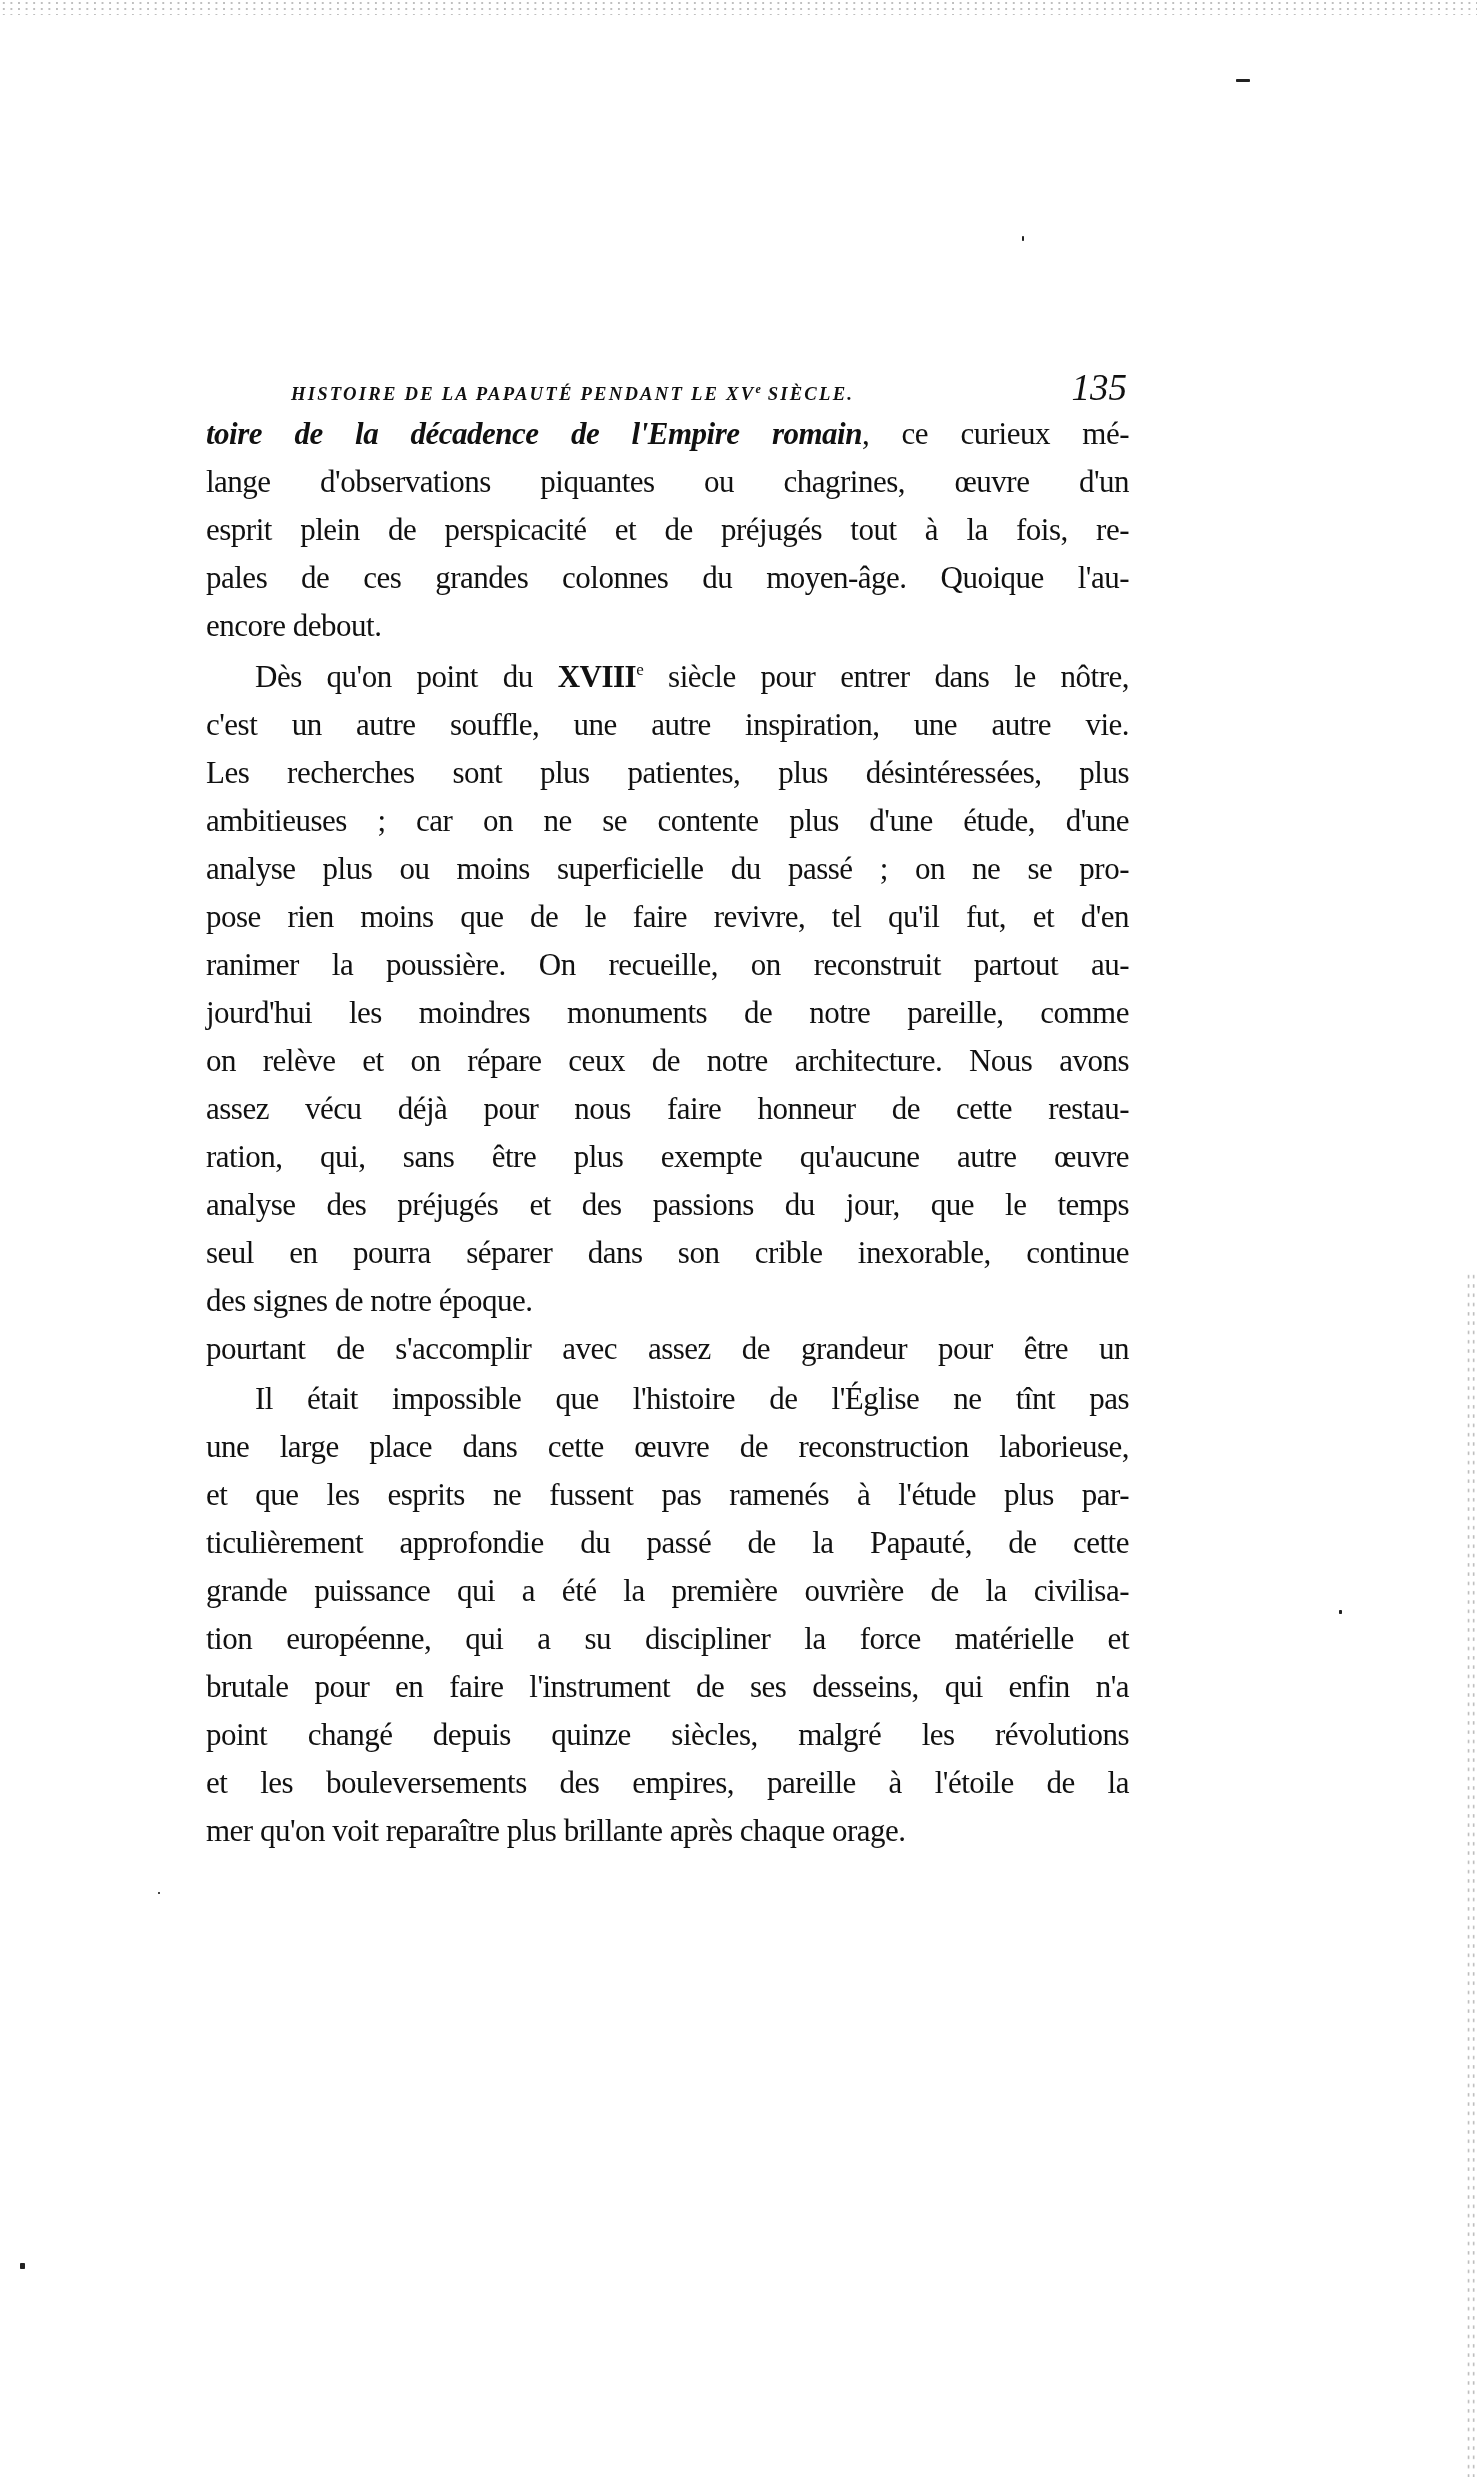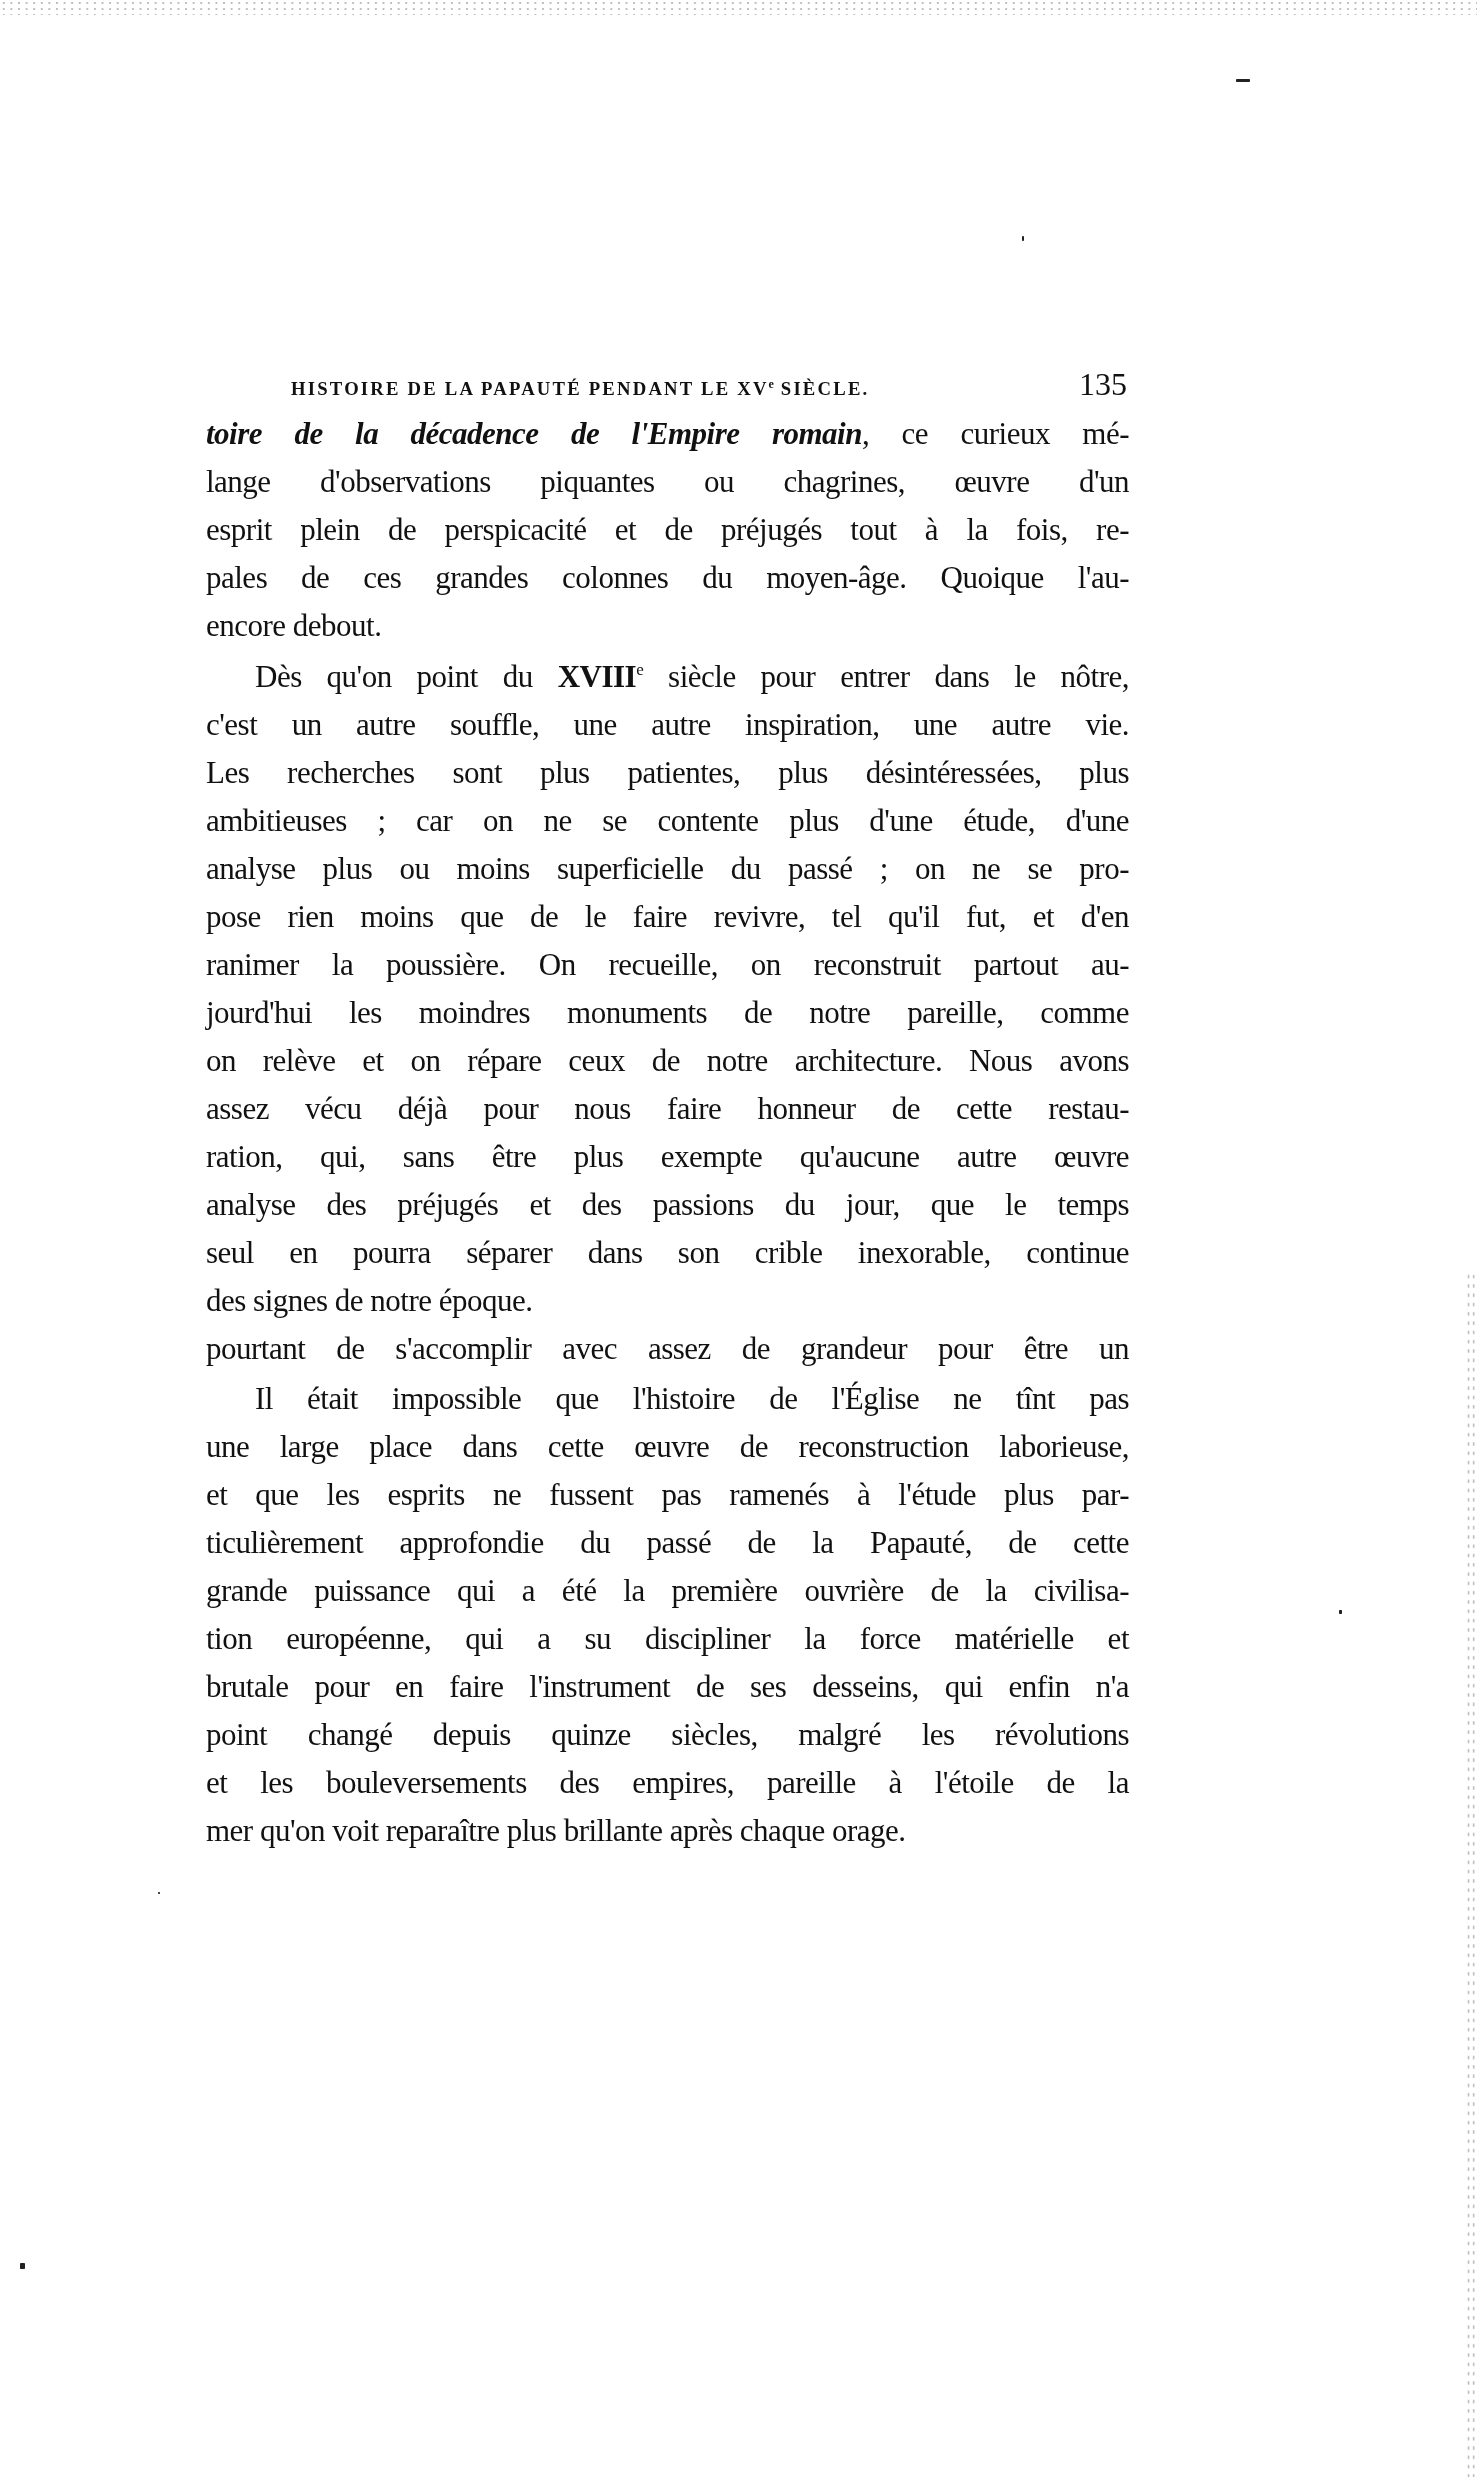--- a/index.html
+++ b/index.html
@@ -38,33 +38,34 @@
   }
   .running-head {
     position: absolute;
     left: 291px;
     top: 366px;
     width: 836px;
     height: 25.4px;
     display: flex;
     justify-content: space-between;
     align-items: baseline;
+    font-style: italic;
   }
   .running-title {
     font-size: 18.7px;
     font-weight: bold;
     letter-spacing: 2.2px;
     white-space: nowrap;
   }
   .running-title sup {
     font-size: 12px;
     letter-spacing: 0;
   }
   .page-number {
-    font-size: 32px;
+    font-size: 37px;
     font-weight: normal;
   }
   .text-column {
     position: absolute;
     left: 206px;
     top: 410px;
     width: 923px;
   }
   .line {
     height: 48px;

